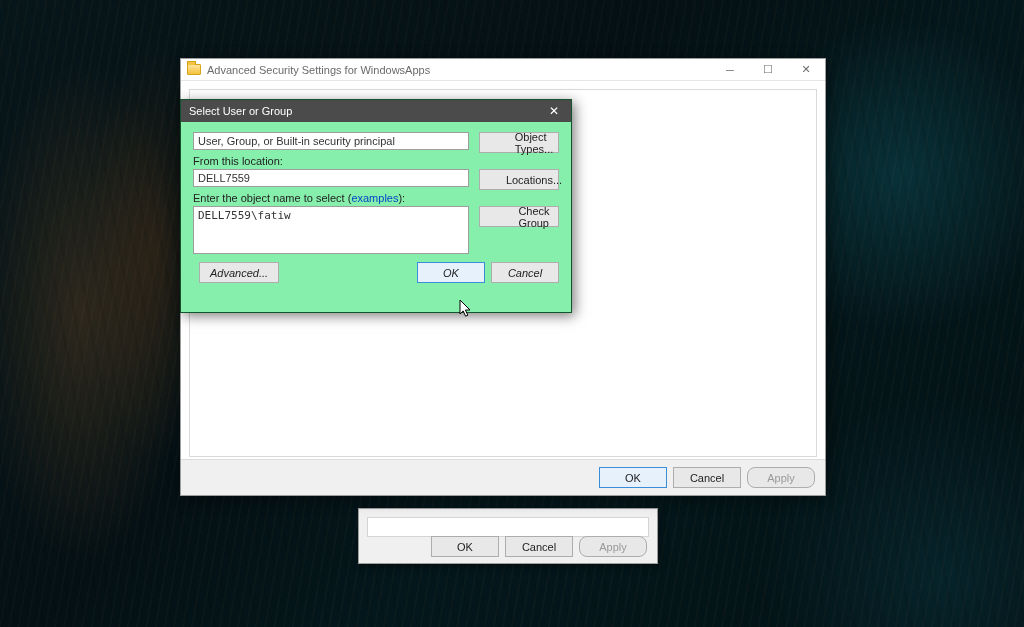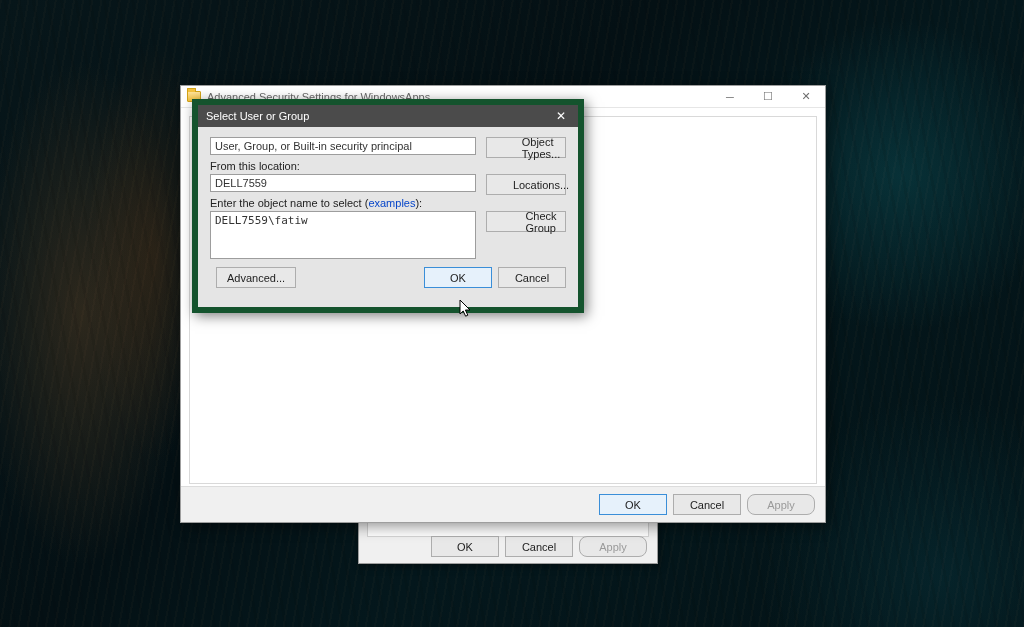--- a/index.html
+++ b/index.html
@@ -45,21 +45,21 @@
     background: #ffffff; border:1px solid #d4d4d4;
   }
   .dlg3-btrow {
     position: absolute; right: 10px; bottom: 6px;
     display: flex; gap: 6px;
   }
 
   
   .win {
     position: absolute;
-    left: 180px; top: 85px;
+    left: 180px; top: 58px;
     width: 646px; height: 438px;
     background: #ffffff;
     border: 1px solid #9e9e9e;
     box-shadow: 3px 3px 14px rgba(0,0,0,0.45);
   }
   .win-titlebar {
     height: 22px;
     background: #ffffff;
     display: flex; align-items: center;
     padding-left: 6px;
@@ -113,24 +113,23 @@
     background: #e6f1fb;
     border: 1px solid #3a8ed8;
   }
   .btn.disabled { color:#9a9a9a;border-radius:8px; }
 
   
   .modal {
     position: absolute;
     left: 180px; top: 99px;
     width: 392px; height: 214px;
-    background: #e5e5e5;
-    border: 6px solid #14532d;
+    background: #86efac;
+    border: 1px solid #14532d;
     box-shadow: 3px 3px 12px rgba(0,0,0,0.5);
-    margin-left: 12px;
   }
   .modal-title {
     height: 22px;
     background: #4b4b4b;
     color: #ffffff;
     display:flex; align-items:center;
     padding: 0 4px 0 8px;
     font-size: 11px;
   }
   .modal-title .close {
@@ -161,21 +160,21 @@
     resize: none;
   }
   .row-span { grid-column: 1 / 2; }
   .side-btn { grid-column: 2 / 3; }
   .modal-footer {
     grid-column: 1 / 3;
     display:flex; align-items:center;
     padding-top: 6px;
   }
   .modal-footer .spacer { flex:1; }
-  .modal-footer .btn { margin-left: 6px; }
+  .modal-footer .btn { margin-left: 6px; font-style: italic; }
 
   
   .cursor {
     position: absolute;
     left: 459px; top: 299px;
     width: 14px; height: 20px;
     pointer-events: none;
   }
   .cursor svg { display:block; }
 </style>

